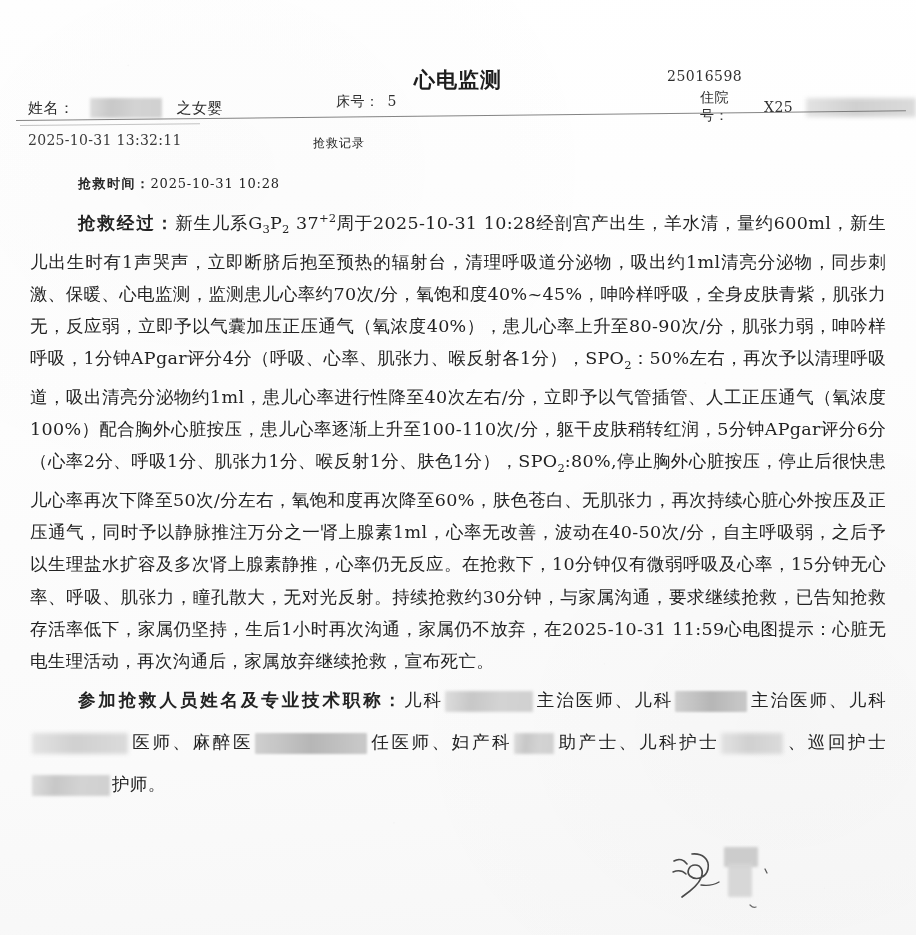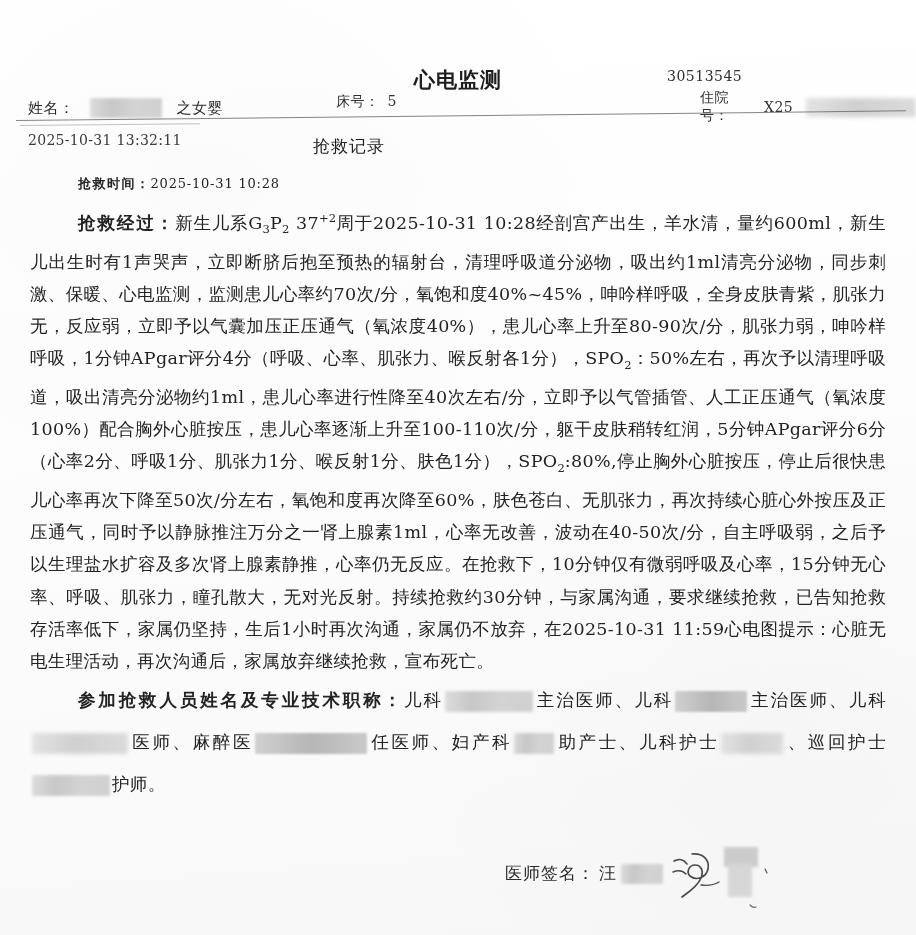--- a/index.html
+++ b/index.html
@@ -119,21 +119,21 @@
   #timestamp {
     position: absolute;
     left: 28px; top: 132px;
     font-size: 14px;
     letter-spacing: 0.3px;
     color: #3a3a3a;
   }
   #section-title {
     position: absolute;
     left: 313px; top: 135px;
-    font-size: 17px;
+    font-size: 12px;
     letter-spacing: 1px;
     color: #202020;
   }
 
   
   #body {
     position: absolute;
     left: 0; top: 168px;
     width: 916px;
   }
@@ -218,21 +218,21 @@
 </head>
 <body>
 
 <div id="page">
   <div id="speckle"></div>
 
   <div id="header">
 
     <div id="doc-title">心电监测</div>
 
-    <div id="record-no">30513545</div>
+    <div id="record-no">25016598</div>
 
     <div id="admission-row">
       <span>住院号：</span>
       <span>X25</span>
       <span class="redact soft" style="width:118px;height:19px;margin-left:3px;"></span>
     </div>
 
     <div id="name-row">
       <span>姓名：</span>
       <span class="redact" style="width:72px;height:20px;margin:0 3px;"></span>
@@ -258,25 +258,20 @@
 
     <div id="narrative">
       <span class="lbl" style="font-weight:bold;letter-spacing:1.5px;">抢救经过：</span><span>新生儿系G</span><sub>3</sub><span>P</span><sub>2</sub><span style="letter-spacing:0.6px;">&nbsp;</span><span>37</span><sup>+2</sup><span>周于2025-10-31 10:28经剖宫产出生，羊水清，量约600ml，新生儿出生时有1声哭声，立即断脐后抱至预热的辐射台，清理呼吸道分泌物，吸出约1ml清亮分泌物，同步刺激、保暖、心电监测，监测患儿心率约70次/分，氧饱和度40%~45%，呻吟样呼吸，全身皮肤青紫，肌张力无，反应弱，立即予以气囊加压正压通气（氧浓度40%），患儿心率上升至80-90次/分，肌张力弱，呻吟样呼吸，1分钟APgar评分4分（呼吸、心率、肌张力、喉反射各1分），SPO</span><sub>2</sub><span>：50%左右，再次予以清理呼吸道，吸出清亮分泌物约1ml，患儿心率进行性降至40次左右/分，立即予以气管插管、人工正压通气（氧浓度100%）配合胸外心脏按压，患儿心率逐渐上升至100-110次/分，躯干皮肤稍转红润，5分钟APgar评分6分（心率2分、呼吸1分、肌张力1分、喉反射1分、肤色1分），SPO</span><sub>2</sub><span>:80%,停止胸外心脏按压，停止后很快患儿心率再次下降至50次/分左右，氧饱和度再次降至60%，肤色苍白、无肌张力，再次持续心脏心外按压及正压通气，同时予以静脉推注万分之一肾上腺素1ml，心率无改善，波动在40-50次/分，自主呼吸弱，之后予以生理盐水扩容及多次肾上腺素静推，心率仍无反应。在抢救下，10分钟仅有微弱呼吸及心率，15分钟无心率、呼吸、肌张力，瞳孔散大，无对光反射。持续抢救约30分钟，与家属沟通，要求继续抢救，已告知抢救存活率低下，家属仍坚持，生后1小时再次沟通，家属仍不放弃，在2025-10-31 11:59心电图提示：心脏无电生理活动，再次沟通后，家属放弃继续抢救，宣布死亡。</span>
     </div>
 
     <div id="staff-block">
       <span class="lbl">参加抢救人员姓名及专业技术职称：</span><span>儿科</span><span class="redact" style="width:88px;height:21px;margin:0 2px;"></span><span>主治医师、儿科</span><span class="redact dark" style="width:72px;height:21px;margin:0 2px;"></span><span>主治医师、儿科</span><span class="redact soft" style="width:96px;height:21px;margin:0 2px;"></span><span>医师、麻醉医</span><span class="redact dark" style="width:112px;height:21px;margin:0 2px;"></span><span>任医师、妇产科</span><span class="redact" style="width:40px;height:21px;margin:0 2px;"></span><span>助产士、儿科护士</span><span class="redact soft" style="width:62px;height:21px;margin:0 2px;"></span><span>、巡回护士</span><span class="redact" style="width:78px;height:21px;margin:0 2px;"></span><span>护师。</span>
     </div>
   </div>
 
-  <div id="signature-area">
-    <span>医师签名：</span>
-    <span id="sign-surname">汪</span>
-    <span class="redact" style="width:42px;height:20px;margin-left:4px;"></span>
-  </div>
 
   <svg id="handwritten" viewBox="0 0 110 70">
     <path d="M6 16 C11 13, 16 15, 19 19" stroke="#4a4a4a" stroke-width="1.6" fill="none" stroke-linecap="round"></path>
     <path d="M5 27 C10 25, 15 26, 18 29" stroke="#4a4a4a" stroke-width="1.5" fill="none" stroke-linecap="round"></path>
     <path d="M24 9 C34 8, 42 14, 40 24 C38 33, 28 36, 22 31 C18 27, 21 20, 27 20 C33 20, 36 26, 33 33 C30 41, 21 47, 14 52" stroke="#4a4a4a" stroke-width="1.7" fill="none" stroke-linecap="round"></path>
     <path d="M33 40 C40 41, 46 40, 51 37" stroke="#4a4a4a" stroke-width="1.4" fill="none" stroke-linecap="round"></path>
     <path d="M97 24 L99 28" stroke="#5a5a5a" stroke-width="1.3" fill="none" stroke-linecap="round"></path>
     <path d="M82 60 C84 62, 86 63, 88 62" stroke="#6a6a6a" stroke-width="1.2" fill="none" stroke-linecap="round"></path>
     <rect x="56" y="2" width="34" height="20" rx="1" fill="#c9c9c9" opacity="0.92" filter="url(#bl)"></rect>
     <rect x="60" y="18" width="24" height="34" rx="1" fill="#d4d4d4" opacity="0.9" filter="url(#bl)"></rect>

